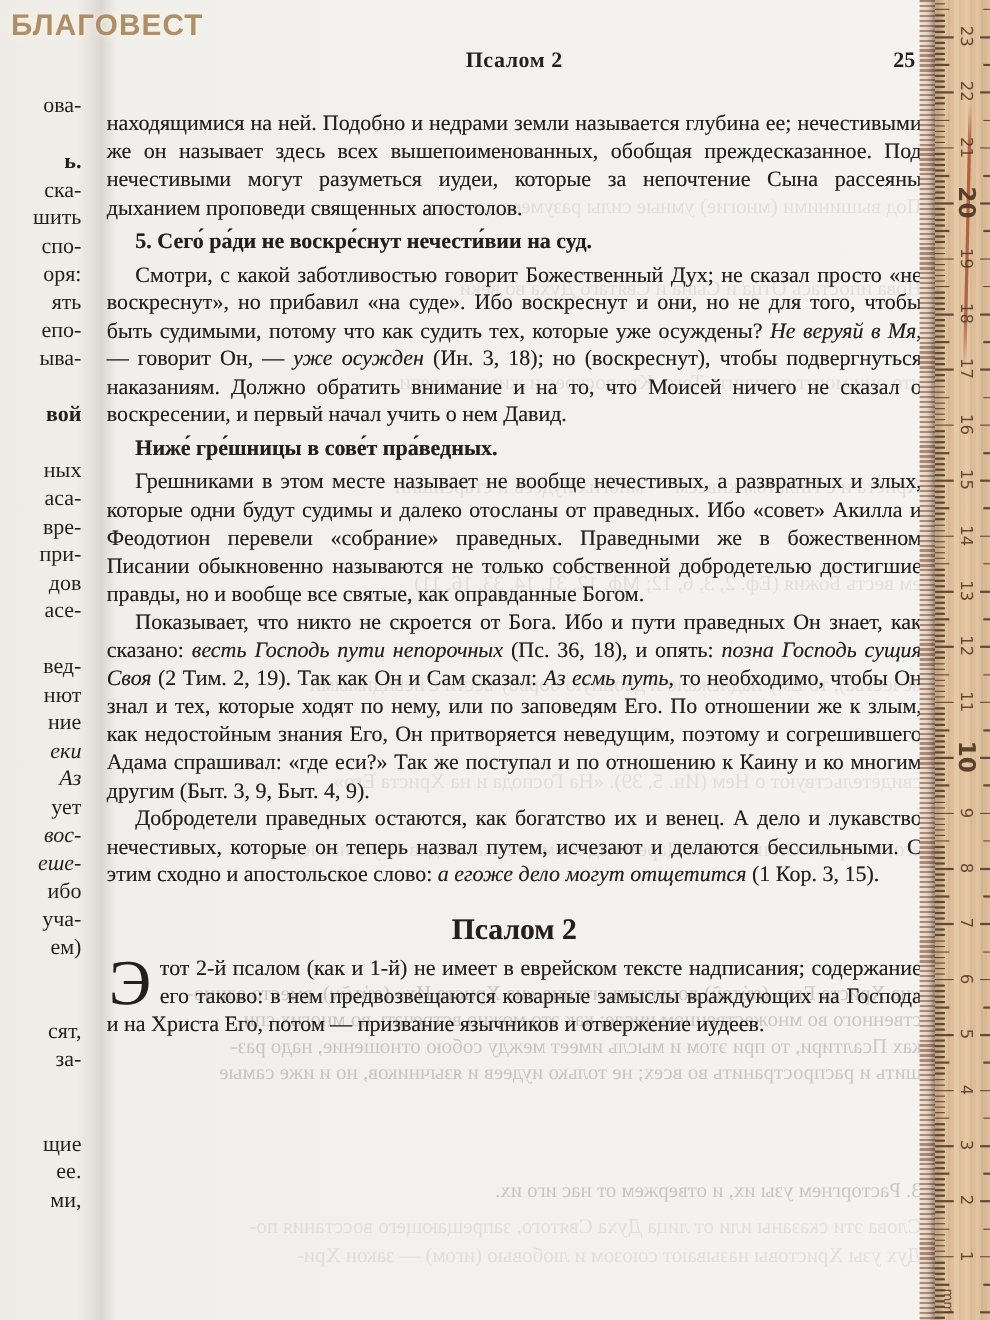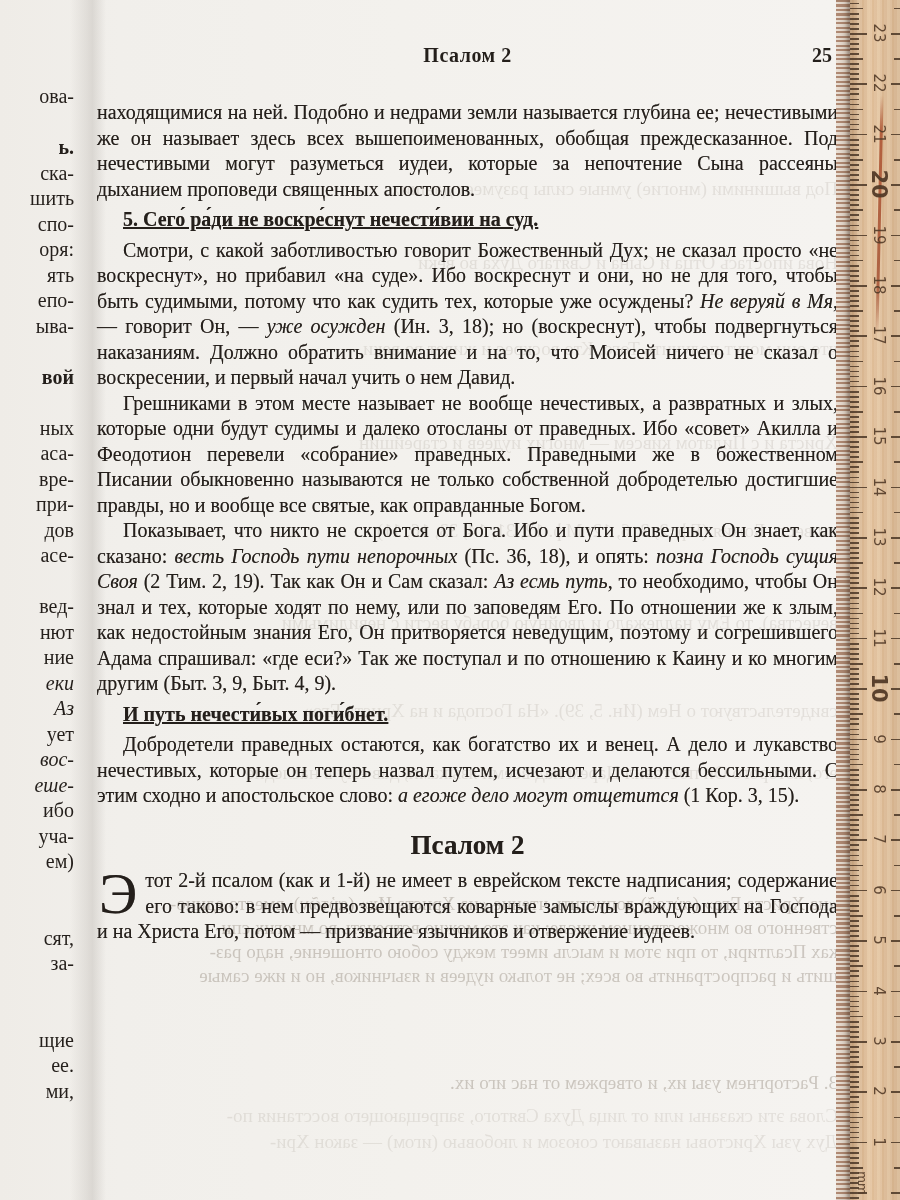--- a/index.html
+++ b/index.html
@@ -19,21 +19,21 @@
   .lfrag.it{font-style:italic;}
   
   .runhead{position:absolute;left:97px;top:44px;width:741px;z-index:2;}
   .runhead .title{display:block;text-align:center;font-weight:bold;font-size:20px;letter-spacing:.5px;}
   .runhead .pagenum{position:absolute;right:6px;top:0;font-weight:bold;font-size:20px;}
   
   #content{position:absolute;left:97px;top:100px;width:741px;z-index:2;
     font-size:20px;line-height:25.5px;text-shadow:0 0 .5px rgba(36,30,24,.55);}
   .para{margin:0;text-align:justify;text-indent:26px;}
   .para.noindent{text-indent:0;}
-  .verse{margin:5px 0;font-weight:bold;text-indent:26px;text-align:justify;text-decoration:underline;}
+  .verse{margin:5px 0;font-weight:bold;text-indent:26px;text-align:justify;}
   .verse.final{margin-top:14px;font-size:21px;line-height:26px;}
   h2.section{margin:24px 0 10px;text-align:center;font-size:27px;font-weight:bold;}
   .para.drop{text-indent:0;}
   .cap{float:left;font-size:58px;line-height:42px;padding:5px 8px 0 2px;}
   
   #ghosts{position:absolute;left:97px;top:0;width:741px;height:1200px;z-index:1;pointer-events:none;}
   .ghost{position:absolute;left:0;width:100%;white-space:nowrap;overflow:hidden;
     transform:scaleX(-1);filter:blur(.7px);font-size:19px;color:#6f6253;}
   .ghost.s1{opacity:.13;}
   .ghost.s2{opacity:.30;}
@@ -134,23 +134,23 @@
       <div class="ghost s2" style="top: 941px;">ках Псалтири, то при этом и мысль имеет между собою отношение, надо раз-</div>
       <div class="ghost s2" style="top: 965px;">шить и распространить во всех; не только иудеев и язычников, но и иже самые</div>
       <div class="ghost s2" style="top: 1072px;">3. Расторгнем узы их, и отвержем от нас иго их.</div>
       <div class="ghost s1" style="top: 1105px;">Слова эти сказаны или от лица Духа Святого, запрещающего восстания по-</div>
       <div class="ghost s1" style="top: 1131px;">Дух узы Христовы называют союзом и любовью (игом) — закон Хри-</div>
     </div>
   <div id="content">
       <p class="para noindent"><span>находящимися на ней. Подобно и недрами земли называется глубина ее; нечестивыми же он называет здесь всех вышепоименованных, обобщая преждесказанное. Под нечестивыми могут разуметься иудеи, которые за непочтение Сына рассеяны дыханием проповеди священных апостолов.</span></p>
       <p class="verse">5. Сего́ ра́ди не воскре́снут нечести́вии на суд.</p>
       <p class="para"><span>Смотри, с какой заботливостью говорит Божественный Дух; не сказал просто «не воскреснут», но прибавил «на суде». Ибо воскреснут и они, но не для того, чтобы быть судимыми, потому что как судить тех, которые уже осуждены? </span><em>Не веруяй в Мя</em><span>, — говорит Он, — </span><em>уже осужден</em><span> (Ин. 3, 18); но (воскреснут), чтобы подвергнуться наказаниям. Должно обратить внимание и на то, что Моисей ничего не сказал о воскресении, и первый начал учить о нем Давид.</span></p>
+      <p class="verse">Ниже́ гре́шницы в сове́т пра́ведных.</p>
       <p class="para"><span>Грешниками в этом месте называет не вообще нечестивых, а развратных и злых, которые одни будут судимы и далеко отосланы от праведных. Ибо «совет» Акилла и Феодотион перевели «собрание» праведных. Праведными же в божественном Писании обыкновенно называются не только собственной добродетелью достигшие правды, но и вообще все святые, как оправданные Богом.</span></p>
       <p class="para"><span>Показывает, что никто не скроется от Бога. Ибо и пути праведных Он знает, как сказано: </span><em>весть Господь пути непорочных</em><span> (Пс. 36, 18), и опять: </span><em>позна Господь сущия Своя</em><span> (2 Тим. 2, 19). Так как Он и Сам сказал: </span><em>Аз есмь путь</em><span>, то необходимо, чтобы Он знал и тех, которые ходят по нему, или по заповедям Его. По отношении же к злым, как недостойным знания Его, Он притворяется неведущим, поэтому и согрешившего Адама спрашивал: «где еси?» Так же поступал и по отношению к Каину и ко многим другим (Быт. 3, 9, Быт. 4, 9).</span></p>
-      <p class="verse">И путь нечести́вых поги́бнет.</p>
       <p class="para"><span>Добродетели праведных остаются, как богатство их и венец. А дело и лукавство нечестивых, которые он теперь назвал путем, исчезают и делаются бессильными. С этим сходно и апостольское слово: </span><em>а егоже дело могут отщетится</em><span> (1 Кор. 3, 15).</span></p>
       <h2 class="section">Псалом 2</h2>
       <p class="para drop"><span class="cap">Э</span><span>тот 2-й псалом (как и 1-й) не имеет в еврейском тексте надписания; содержание его таково: в нем предвозвещаются коварные замыслы враждующих на Господа и на Христа Его, потом — призвание язычников и отвержение иудеев.</span></p>
     </div>
 
   <div class="fore-edge"></div>
 
   <div id="ruler">
     <div class="streak"></div>
   <div class="rnum" style="top: 33px;">23</div>
@@ -458,13 +458,14 @@
       <div class="tick left" style="top: 1172.04px;"></div>
       <div class="tick left" style="top: 1177.08px;"></div>
       <div class="tick left" style="top: 1182.12px;"></div>
       <div class="tick left" style="top: 1187.16px;"></div>
       <div class="tick left cm" style="top: 1192.2px;"></div>
       <div class="tick right cm" style="top: 1192.2px;"></div>
       <div class="tick left" style="top: 1197.24px;"></div>
       <div class="rmm" style="top: 1182.8px;">mm</div>
     </div>
 
+  <div class="watermark">БЛАГОВЕСТ</div>
 </div>
 
 </body></html>

